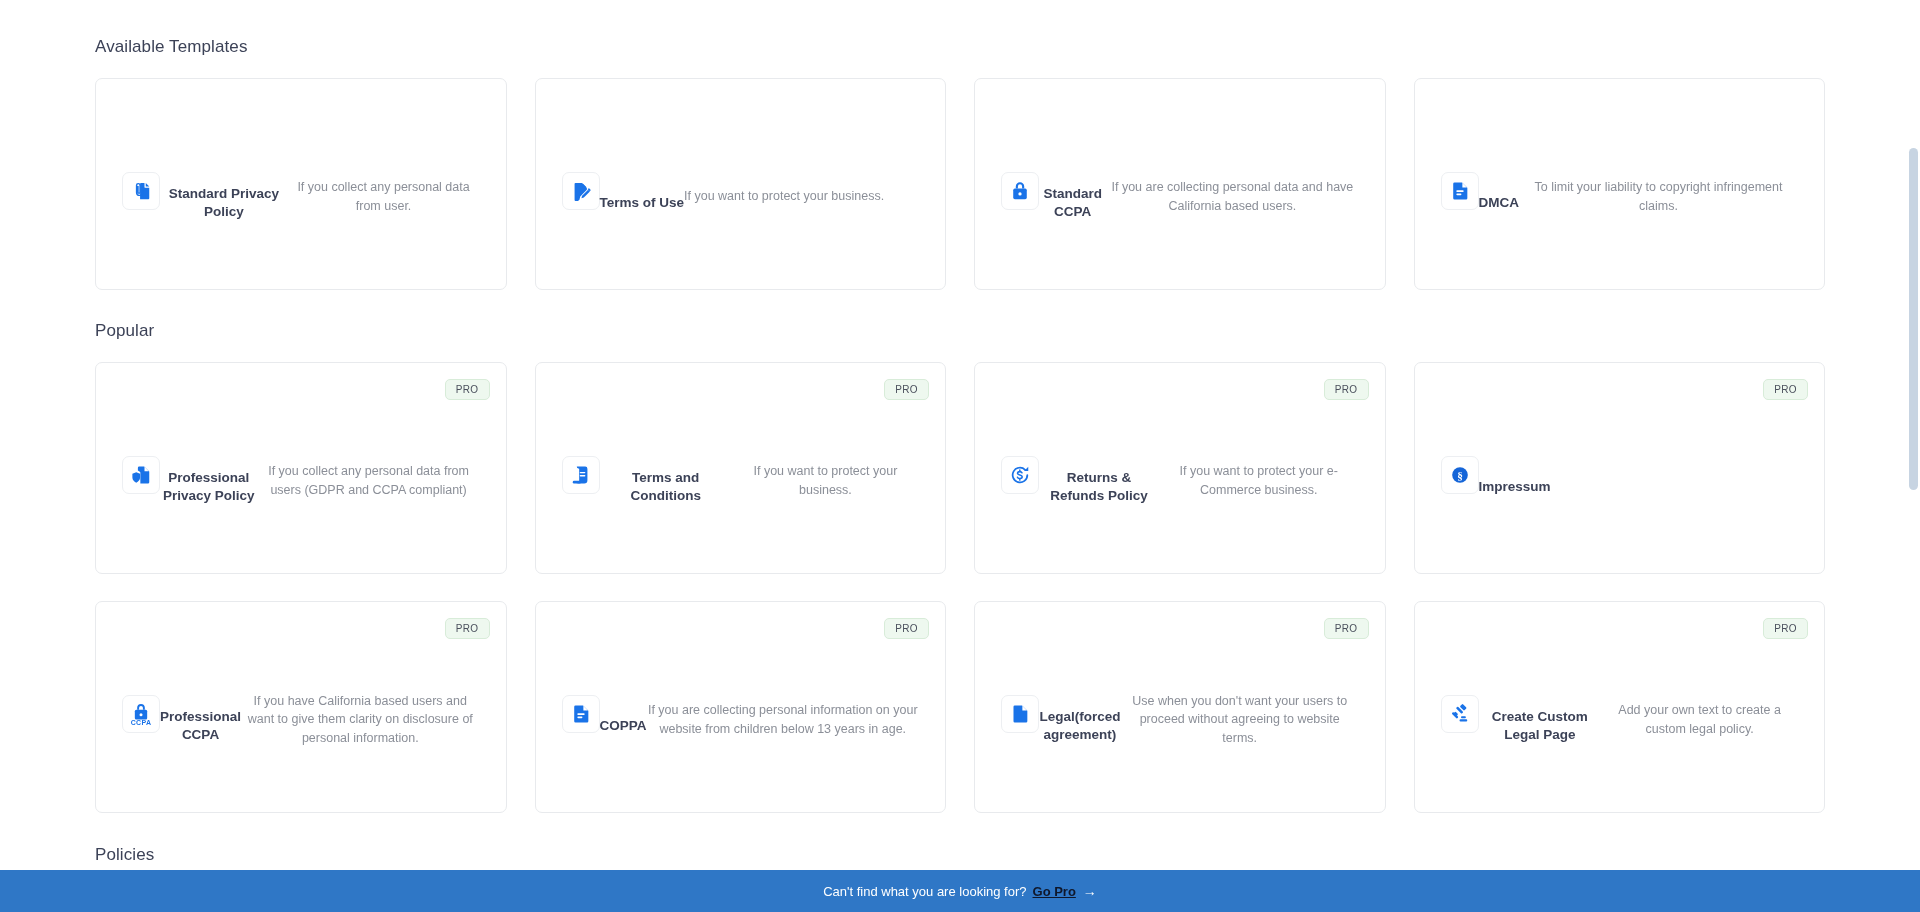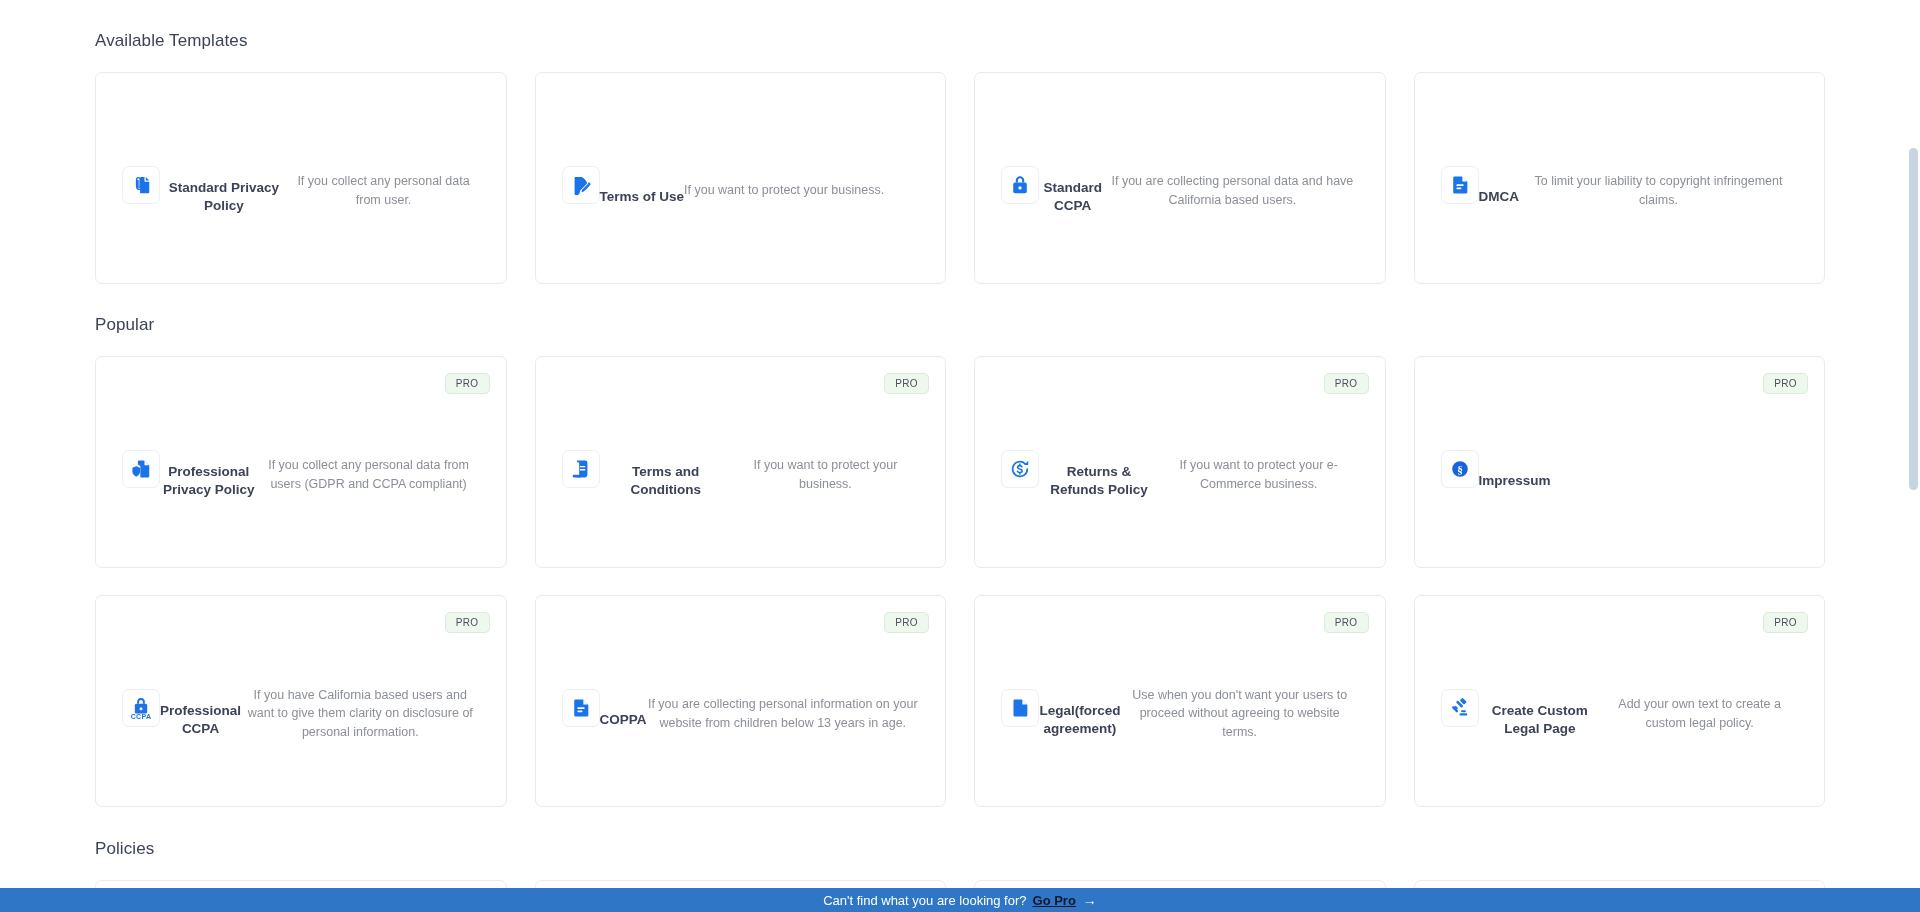--- a/index.html
+++ b/index.html
@@ -18,21 +18,21 @@
     width: 1920px;
     height: 912px;
     overflow: hidden;
     background: #ffffff;
   }
 
   #scroll-viewport {
     position: absolute;
     inset: 0;
     overflow: hidden;
-    padding: 2px 95px;
+    padding: 8px 95px;
   }
 
   .section { margin-bottom: 0; }
 
   .section-title {
     font-size: 17px;
     font-weight: 400;
     color: #3c4257;
     letter-spacing: 0.1px;
   }
@@ -107,21 +107,21 @@
     padding: 5px 10px 4px;
     line-height: 1;
   }
 
   
   #bottom-bar {
     position: absolute;
     left: 0;
     right: 0;
     bottom: 0;
-    height: 24px;
+    height: 42px;
     background: #2f77c6;
     display: flex;
     align-items: center;
     justify-content: center;
     color: #ffffff;
     font-size: 13px;
     z-index: 30;
   }
   #bottom-bar .bb-text { color: #ffffff; }
   #bottom-bar .bb-link {

